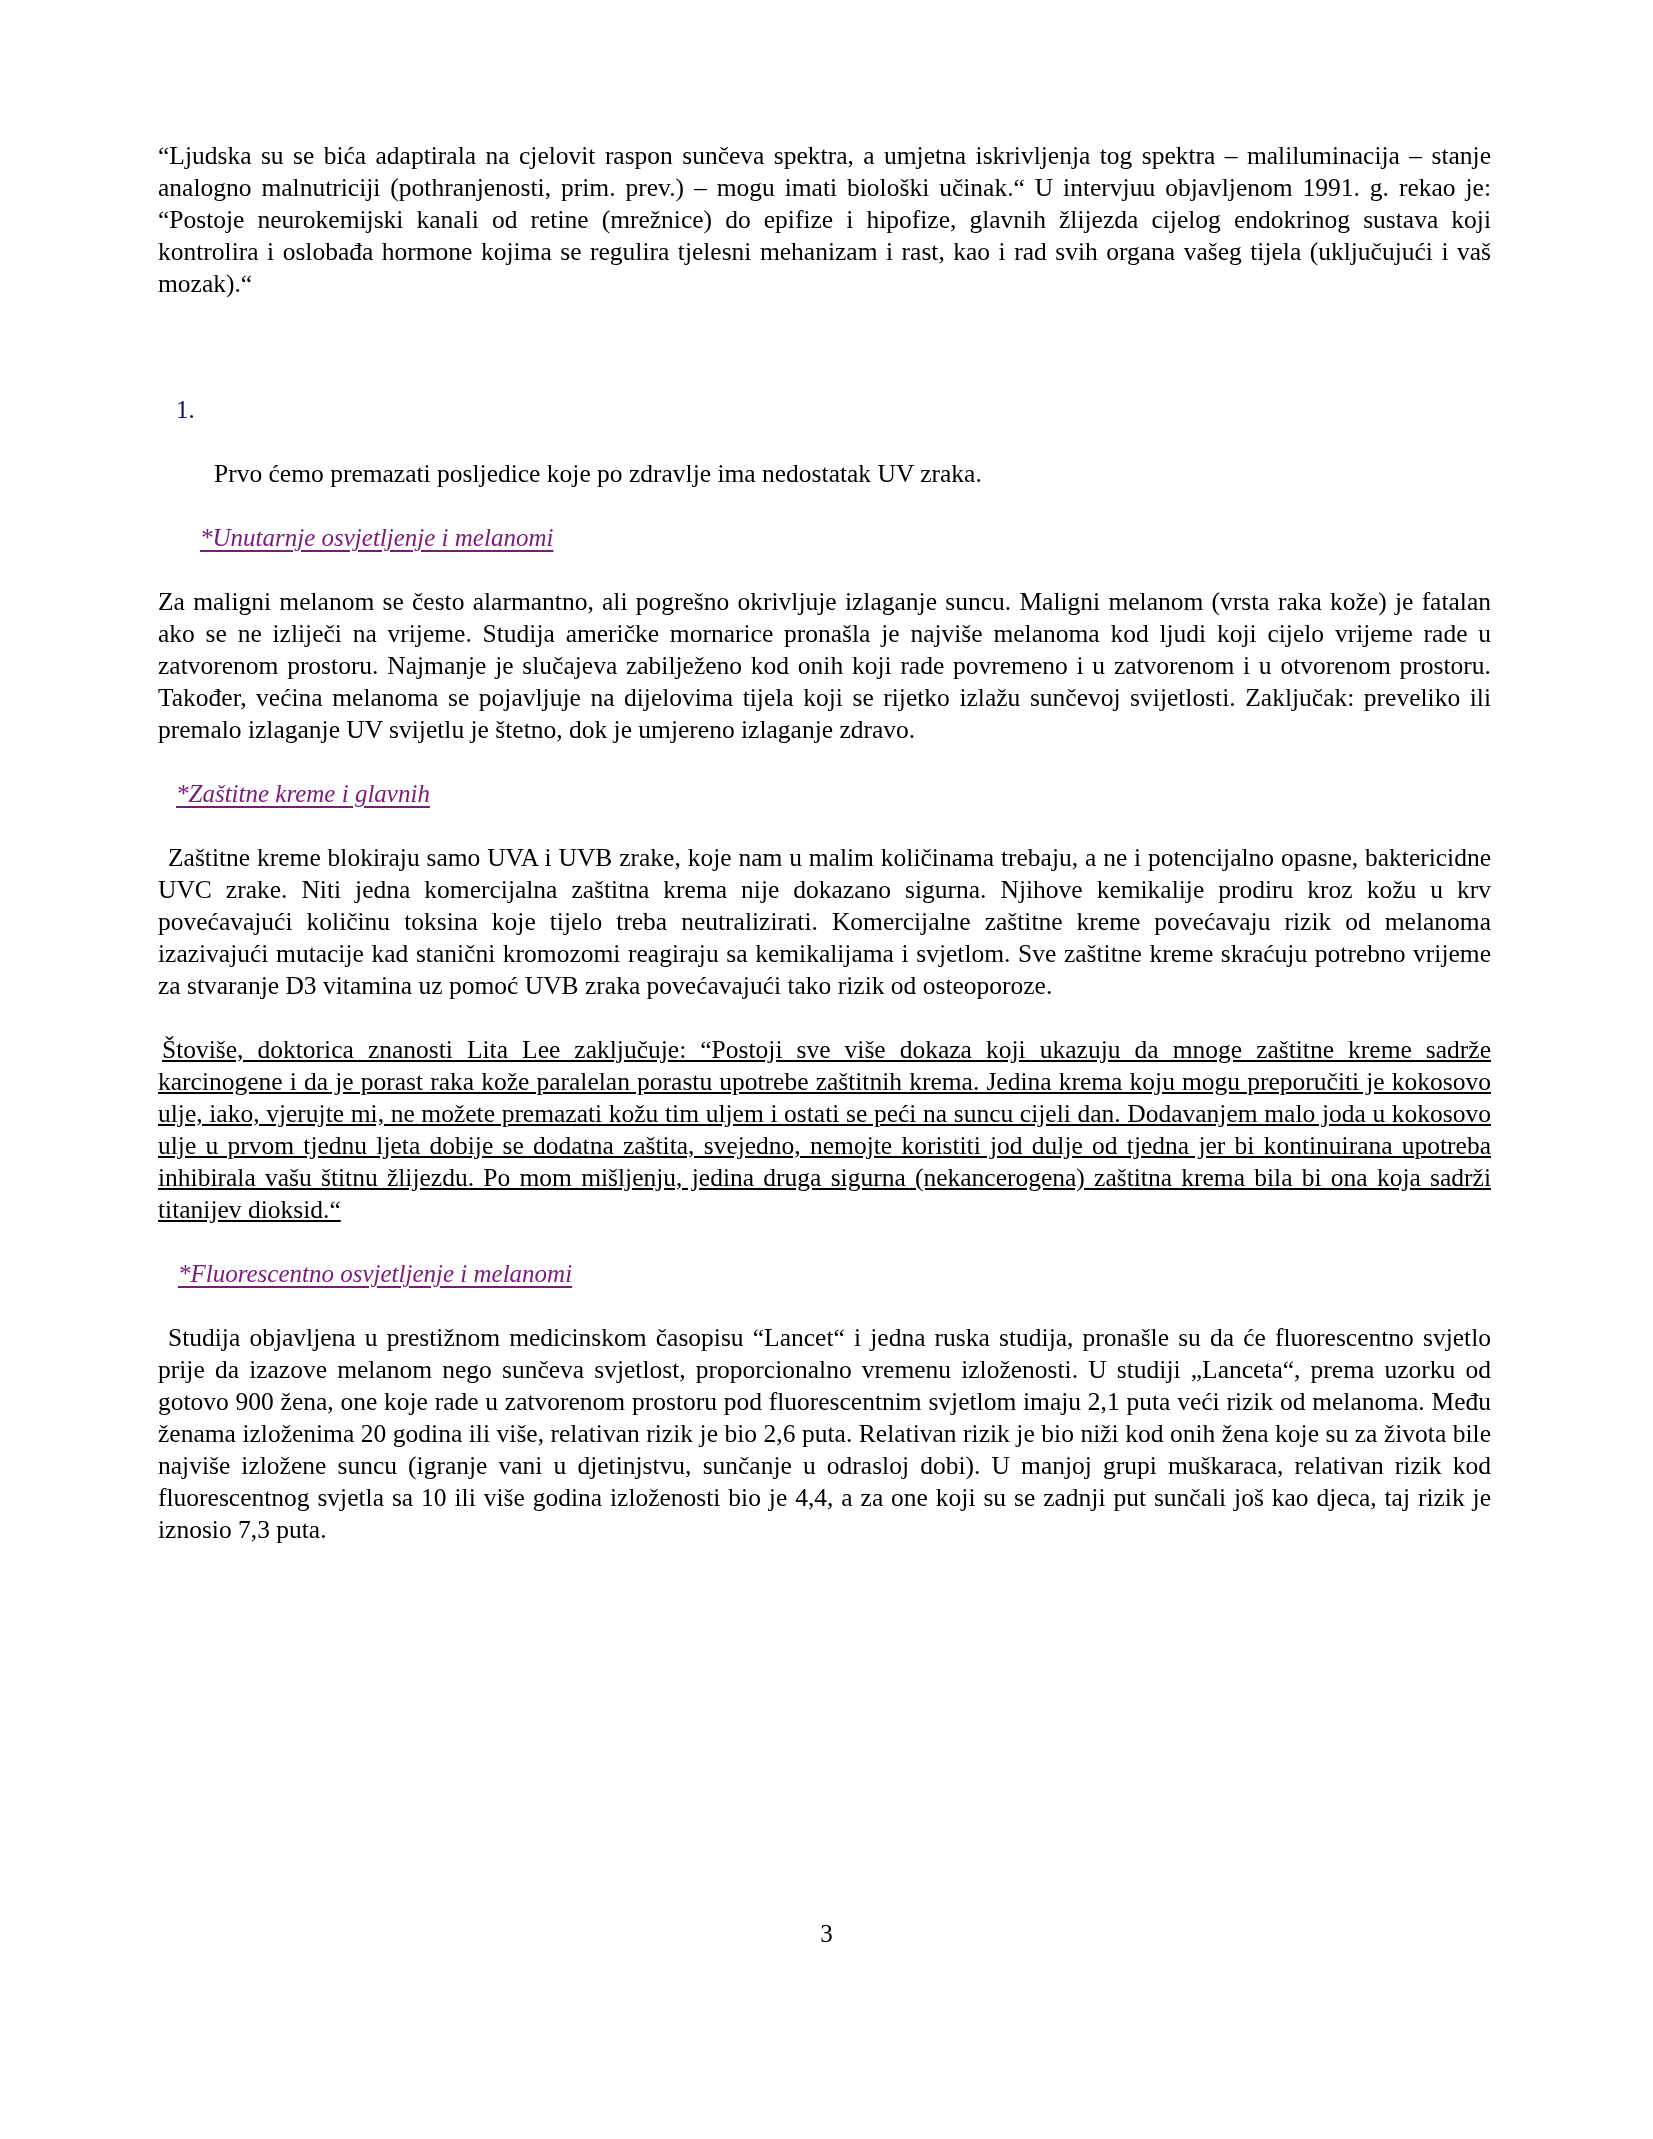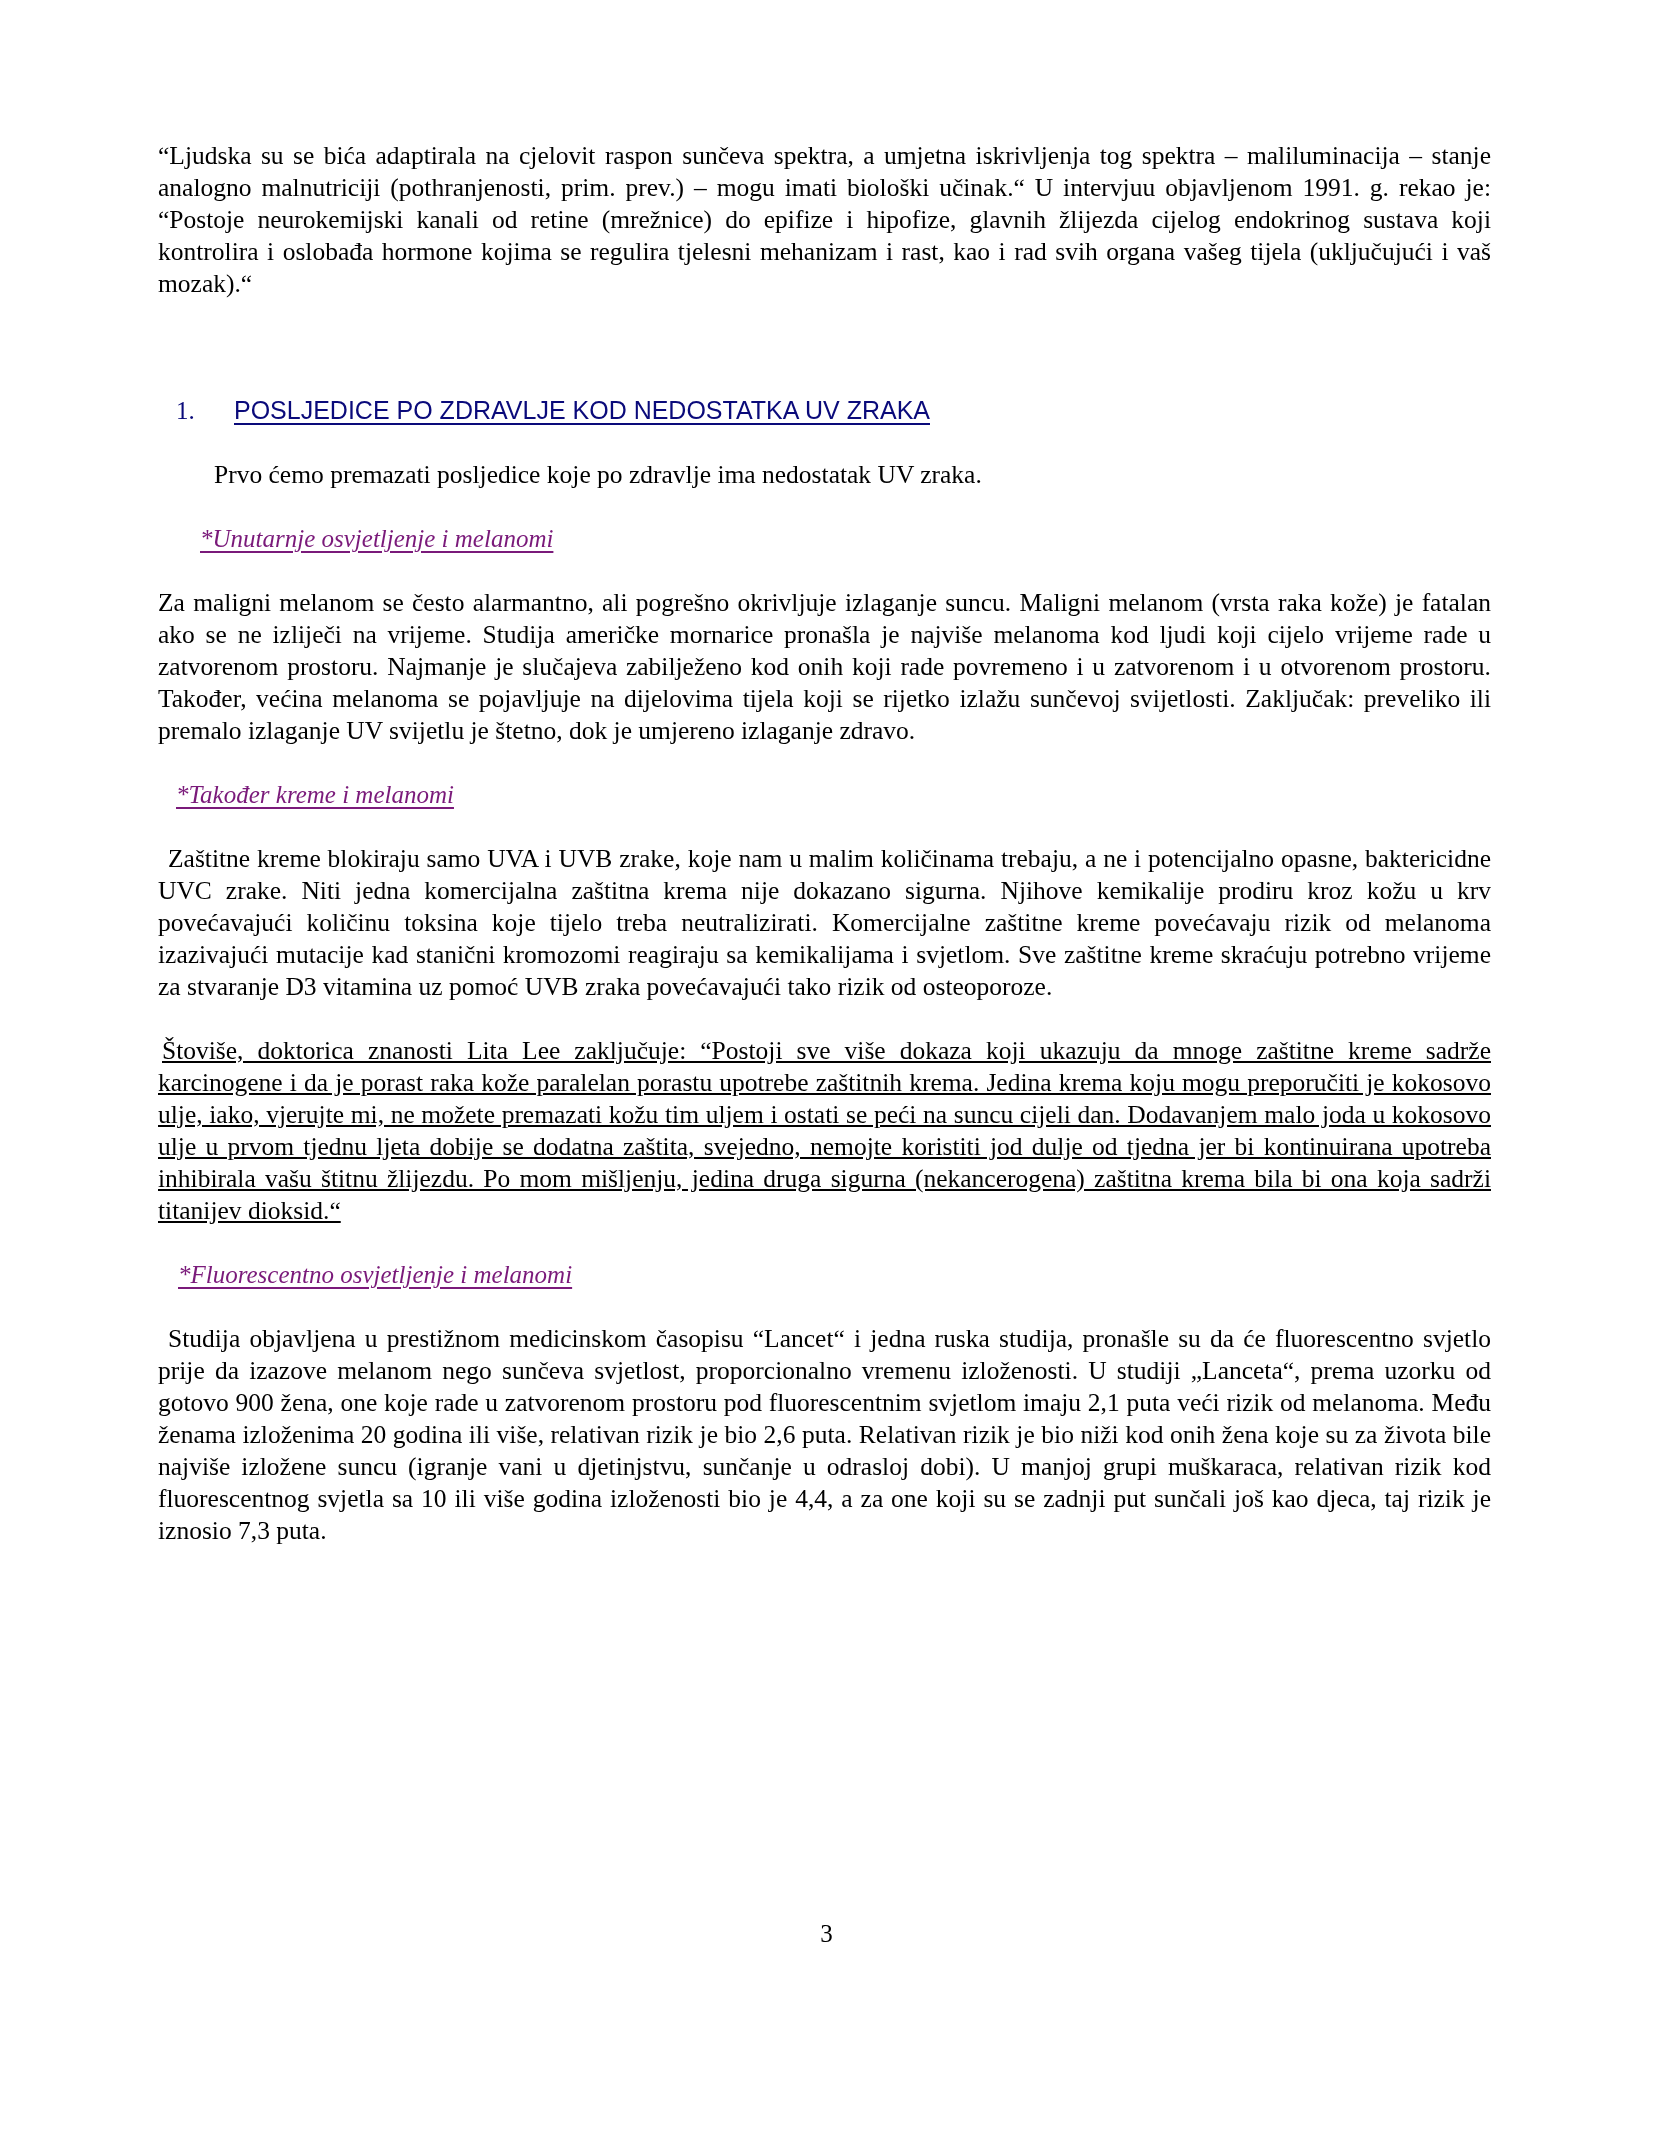--- a/index.html
+++ b/index.html
@@ -95,32 +95,31 @@
 <body>
 
 <div class="page">
   <div class="content">
 
     <p class="body quote-intro">“Ljudska su se bića adaptirala na cjelovit raspon sunčeva spektra, a umjetna iskrivljenja tog spektra – maliluminacija – stanje analogno malnutriciji (pothranjenosti, prim. prev.) – mogu imati biološki učinak.“ U intervjuu objavljenom 1991. g. rekao je: “Postoje neurokemijski kanali od retine (mrežnice) do epifize i hipofize, glavnih žlijezda cijelog endokrinog sustava koji kontrolira i oslobađa hormone kojima se regulira tjelesni mehanizam i rast, kao i rad svih organa vašeg tijela  (uključujući i vaš mozak).“</p>
 
 
     <div class="section-heading">
       <span class="num">1.</span>
-      <span class="title">POSLJEDICE PO ZDRAVLJE KOD NEDOSTATKA UV ZRAKA</span>
     </div>
 
     <p class="body intro-line">Prvo ćemo premazati posljedice koje po zdravlje ima nedostatak UV zraka.</p>
 
     <div class="sub-wrap s1">
       <span class="subheading">*Unutarnje osvjetljenje i melanomi</span>
     </div>
     <p class="body after-sub">Za maligni melanom se često alarmantno, ali pogrešno okrivljuje izlaganje suncu. Maligni melanom (vrsta raka kože) je fatalan ako se ne izliječi na vrijeme. Studija američke mornarice pronašla je najviše melanoma kod ljudi koji cijelo vrijeme rade u zatvorenom prostoru. Najmanje je slučajeva zabilježeno kod onih koji rade povremeno i u zatvorenom i u otvorenom prostoru. Također, većina melanoma se pojavljuje na dijelovima tijela koji se rijetko izlažu sunčevoj svijetlosti. Zaključak: preveliko ili premalo izlaganje UV svijetlu je štetno, dok je umjereno izlaganje zdravo.</p>
 
     <div class="sub-wrap s2">
-      <span class="subheading">*Također kreme i melanomi</span>
+      <span class="subheading">*Zaštitne kreme i glavnih</span>
     </div>
     <p class="body after-sub indent-small">Zaštitne kreme blokiraju samo UVA i UVB zrake, koje nam u malim količinama trebaju, a ne i potencijalno opasne, baktericidne UVC zrake. Niti jedna komercijalna zaštitna krema nije dokazano sigurna. Njihove kemikalije prodiru kroz kožu u krv povećavajući količinu toksina koje tijelo treba neutralizirati. Komercijalne zaštitne kreme povećavaju rizik od melanoma izazivajući mutacije kad stanični kromozomi reagiraju sa kemikalijama i svjetlom. Sve zaštitne kreme skraćuju potrebno vrijeme za stvaranje D3 vitamina uz pomoć UVB zraka povećavajući tako rizik od osteoporoze.</p>
     <p class="body gap-para indent-tiny">Štoviše, doktorica znanosti Lita Lee zaključuje:  “Postoji sve više dokaza koji ukazuju da mnoge zaštitne kreme sadrže karcinogene i da je porast raka kože paralelan porastu upotrebe zaštitnih krema. Jedina krema koju mogu preporučiti je kokosovo ulje, iako, vjerujte mi, ne možete premazati kožu tim uljem i ostati se peći na suncu cijeli dan. Dodavanjem malo joda u kokosovo ulje u prvom tjednu ljeta dobije se dodatna zaštita, svejedno, nemojte koristiti jod dulje od tjedna jer bi kontinuirana upotreba inhibirala vašu štitnu žlijezdu. Po mom mišljenju, jedina druga sigurna (nekancerogena) zaštitna krema bila bi ona koja sadrži titanijev dioksid.“</p>
 
     <div class="sub-wrap s3">
       <span class="subheading">*Fluorescentno osvjetljenje i melanomi</span>
     </div>
     <p class="body after-sub indent-small">Studija objavljena u prestižnom medicinskom časopisu “Lancet“ i jedna ruska studija, pronašle su da će fluorescentno svjetlo prije da izazove melanom nego sunčeva svjetlost, proporcionalno vremenu izloženosti. U studiji „Lanceta“, prema uzorku od gotovo 900 žena, one koje rade u zatvorenom prostoru pod fluorescentnim svjetlom imaju 2,1 puta veći rizik od melanoma. Među ženama izloženima 20 godina ili više, relativan rizik je bio 2,6 puta. Relativan rizik je bio niži kod onih žena koje su za života bile najviše izložene suncu (igranje vani u djetinjstvu, sunčanje u odrasloj dobi). U manjoj grupi muškaraca, relativan rizik kod fluorescentnog svjetla sa 10 ili više godina izloženosti bio je 4,4,  a za one koji su se zadnji put sunčali još kao djeca, taj rizik je iznosio 7,3 puta.</p>
 
   </div>

